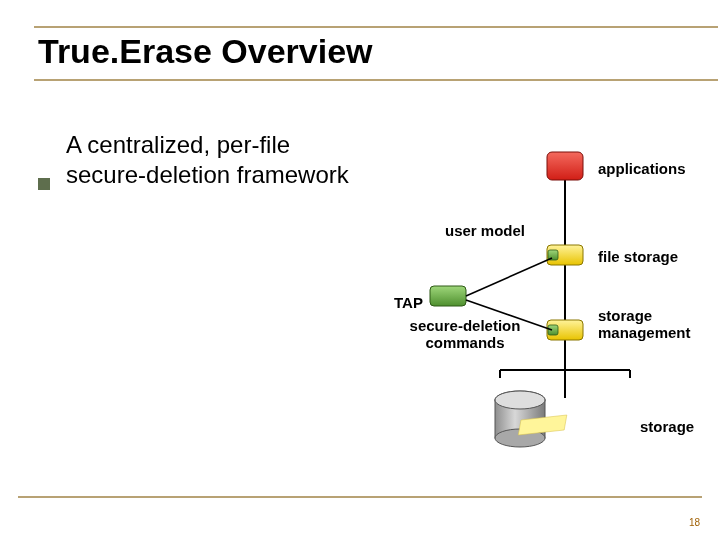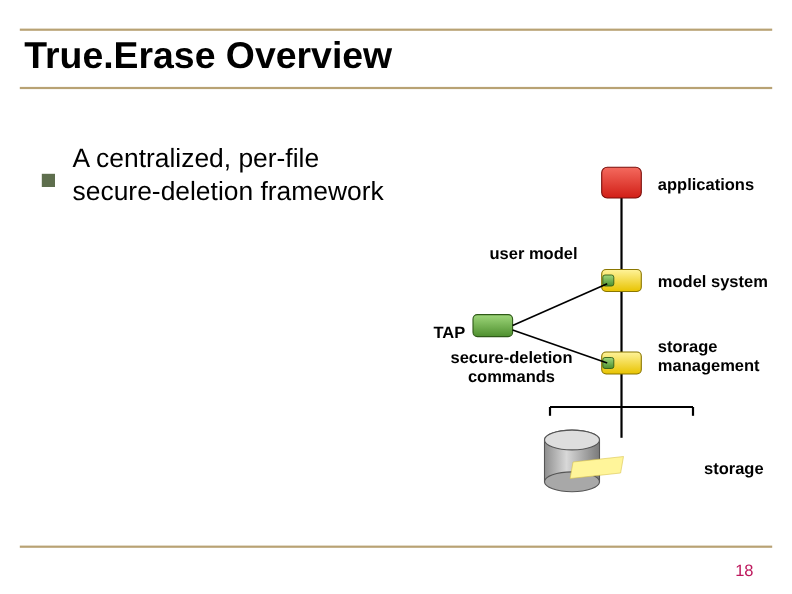--- a/index.html
+++ b/index.html
@@ -6,39 +6,39 @@
   body {
     width: 720px;
     height: 540px;
     font-family: Arial, Helvetica, sans-serif;
     background: #fff;
     position: relative;
     overflow: hidden;
   }
   .title-bar {
     position: absolute;
-    left: 18px;
+    left: 34px;
     top: 26px;
     width: 684px;
     border-top: 2px solid #b8a274;
     border-bottom: 2px solid #b8a274;
     padding: 4px 0 8px 0;
   }
   .title {
     font-size: 34px;
     font-weight: bold;
     color: #000;
     padding-left: 4px;
   }
   .bullet-row {
     position: absolute;
     left: 38px;
     top: 130px;
     display: flex;
-    align-items: center;
+    align-items: flex-end;
   }
   .bullet-icon {
     width: 12px;
     height: 12px;
     background: #5e6e4d;
     margin-top: 8px;
     margin-right: 16px;
     flex-shrink: 0;
   }
   .bullet-text {
@@ -57,24 +57,24 @@
   .lbl {
     position: absolute;
     font-size: 15px;
     font-weight: bold;
     color: #000000;
     white-space: nowrap;
   }
   .lbl-center { text-align: center; }
   .page-num {
     position: absolute;
-    right: 35px;
+    right: 20px;
     bottom: 12px;
-    font-size: 15px;
-    color: #be185d;
+    font-size: 10px;
+    color: #a16207;
   }
   .bottom-rule {
     position: absolute;
     left: 18px;
     bottom: 42px;
     width: 684px;
     border-top: 2px solid #b8a274;
   }
 </style>
 </head>
@@ -137,21 +137,21 @@
 
   <rect x="430" y="286" width="36" height="20" rx="4" ry="4" fill="url(#grnG)" stroke="#2e5a17" stroke-width="1"></rect>
 
   <line x1="466" y1="296" x2="552" y2="258" stroke="#000" stroke-width="1.5"></line>
 
   <line x1="466" y1="300" x2="552" y2="330" stroke="#000" stroke-width="1.5"></line>
 </svg>
 
 <div class="lbl" style="left:598px; top:160px;">applications</div>
 <div class="lbl" style="left:445px; top:222px;text-align:center;">user model</div>
-<div class="lbl" style="left:598px; top:248px;">model system</div>
+<div class="lbl" style="left:598px; top:248px;">file storage</div>
 <div class="lbl" style="left:394px; top:294px;">TAP</div>
 <div class="lbl lbl-center" style="left:390px; top:318px; width:150px; line-height:1.1;text-align:center;">
   <span>secure-deletion<br>commands</span>
 </div>
 <div class="lbl" style="left:598px; top:308px; line-height:1.1;">
   <span>storage<br>management</span>
 </div>
 <div class="lbl" style="left:640px; top:418px;">storage</div>
 
 <div class="bottom-rule"></div>

